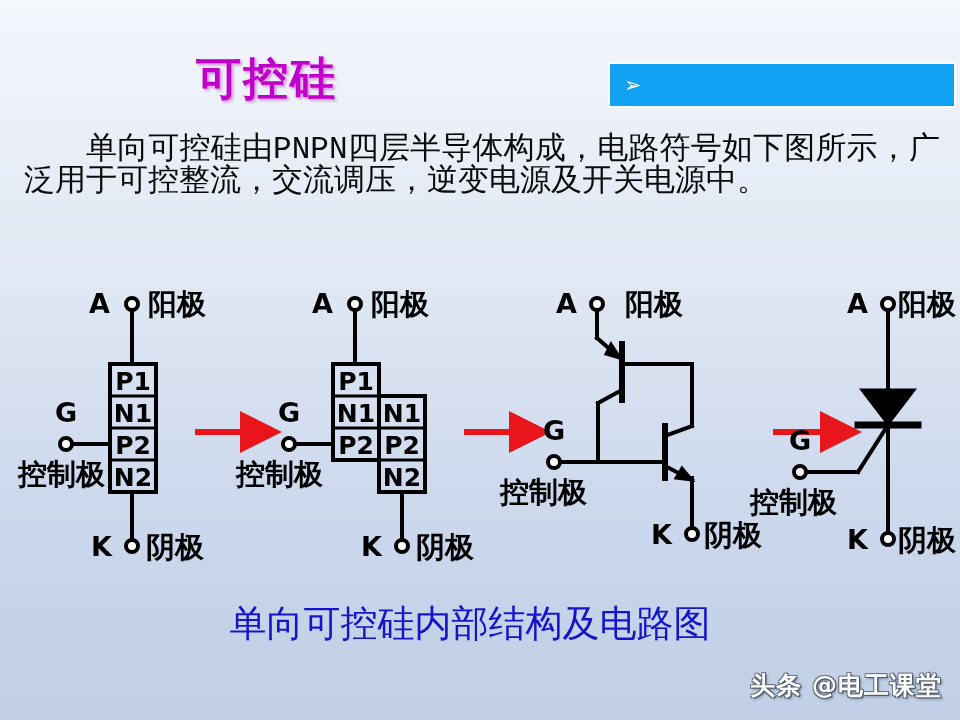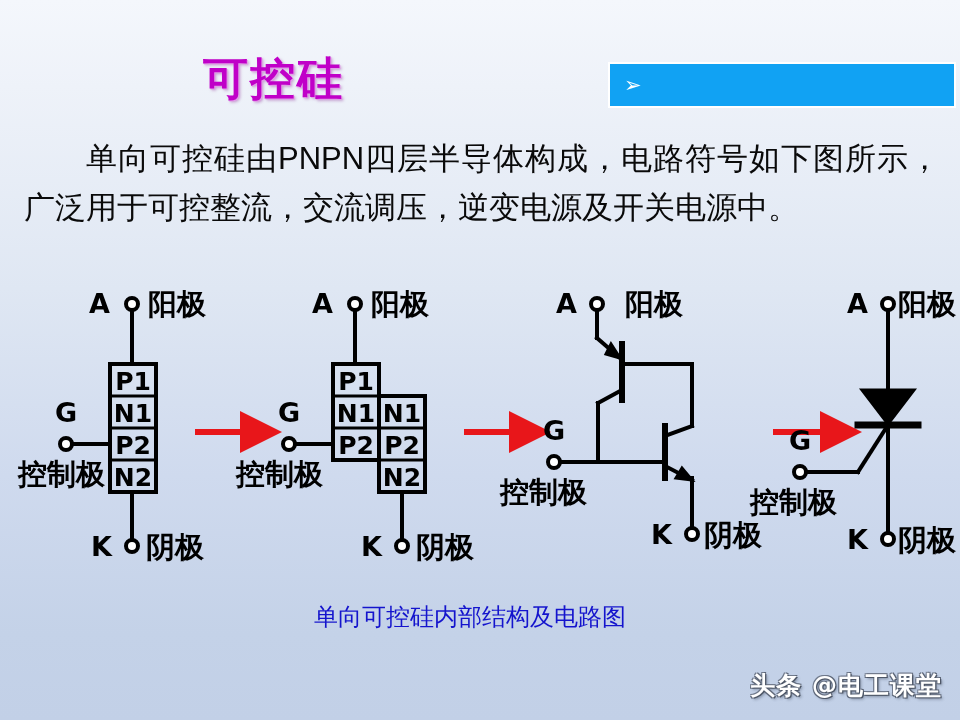--- a/index.html
+++ b/index.html
@@ -6,21 +6,21 @@
   body{
     width:960px;height:720px;overflow:hidden;
     font-family:"Liberation Serif","DejaVu Serif",serif;
     background:linear-gradient(to bottom,#f4f7fc 0%,#eef2f9 12%,#dfe7f3 40%,#cfdaee 66%,#c4d2e8 88%,#c2d0e7 100%);
     position:relative;
   }
   .slide{position:absolute;inset:0;}
 
   
   .title{
-    position:absolute;left:203px;top:56px;
+    position:absolute;left:196px;top:56px;
     font-family:"DejaVu Sans","Liberation Sans",sans-serif;
     font-weight:700;font-size:45px;line-height:1;
     color:#c000c8;
     text-shadow:1px 1px 0 #e39ce8, 2px 2px 3px rgba(120,0,130,.35);
     letter-spacing:2px;
   }
   .hdr-box{
     position:absolute;left:608px;top:62px;width:344px;height:42px;
     background:#11a2f3;border:2px solid #ffffff;
     display:flex;align-items:center;
@@ -31,35 +31,35 @@
   }
   .hdr-text{
     color:#ffffff;font-size:27px;font-weight:700;line-height:1;
     font-family:"DejaVu Sans","Liberation Sans",sans-serif;
     letter-spacing:1px;
   }
 
   
   .para{
     position:absolute;left:24px;top:134px;width:916px;
-    font-family:Liberation Sans, sans-serif;
-    font-size:31px;line-height:49px;color:#0a0a0a;
+    font-family:Liberation Mono, monospace;
+    font-size:31px;line-height:32px;color:#0a0a0a;
     text-indent:62px;text-align:justify;
     letter-spacing:0px;
   }
 
   
   .figure{position:absolute;left:0;top:278px;width:960px;height:310px;}
   .figure svg{display:block;}
 
   
   .caption{
     position:absolute;left:0;top:604px;width:940px;text-align:center;
     font-family:"DejaVu Serif","Liberation Serif",serif;
-    font-size:24px;font-weight:400;color:#1414cd;line-height:1.1;
+    font-size:37px;font-weight:400;color:#1414cd;line-height:1.1;
   }
 
   
   .watermark{
     position:absolute;right:18px;bottom:18px;
     font-family:"DejaVu Sans","Liberation Sans",sans-serif;
     font-size:25px;font-weight:700;color:#ffffff;
     text-shadow:
       1.2px 1.2px 0 #4d5666,-1px -1px 0 #707a8c,
       1px -1px 0 #5e6778,-1px 1px 0 #5e6778,

